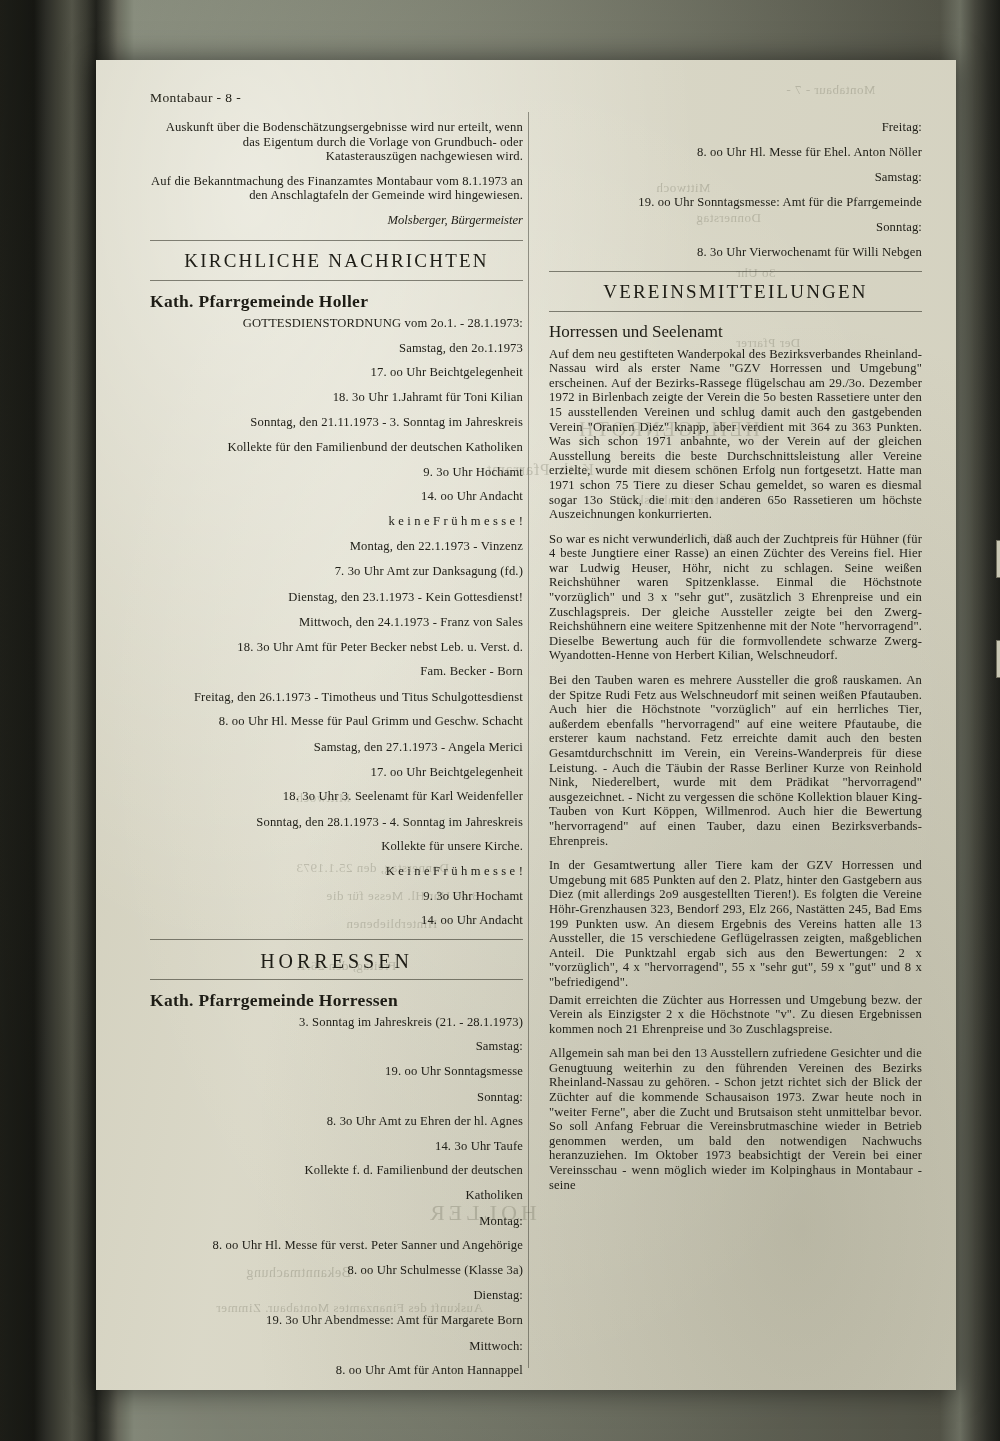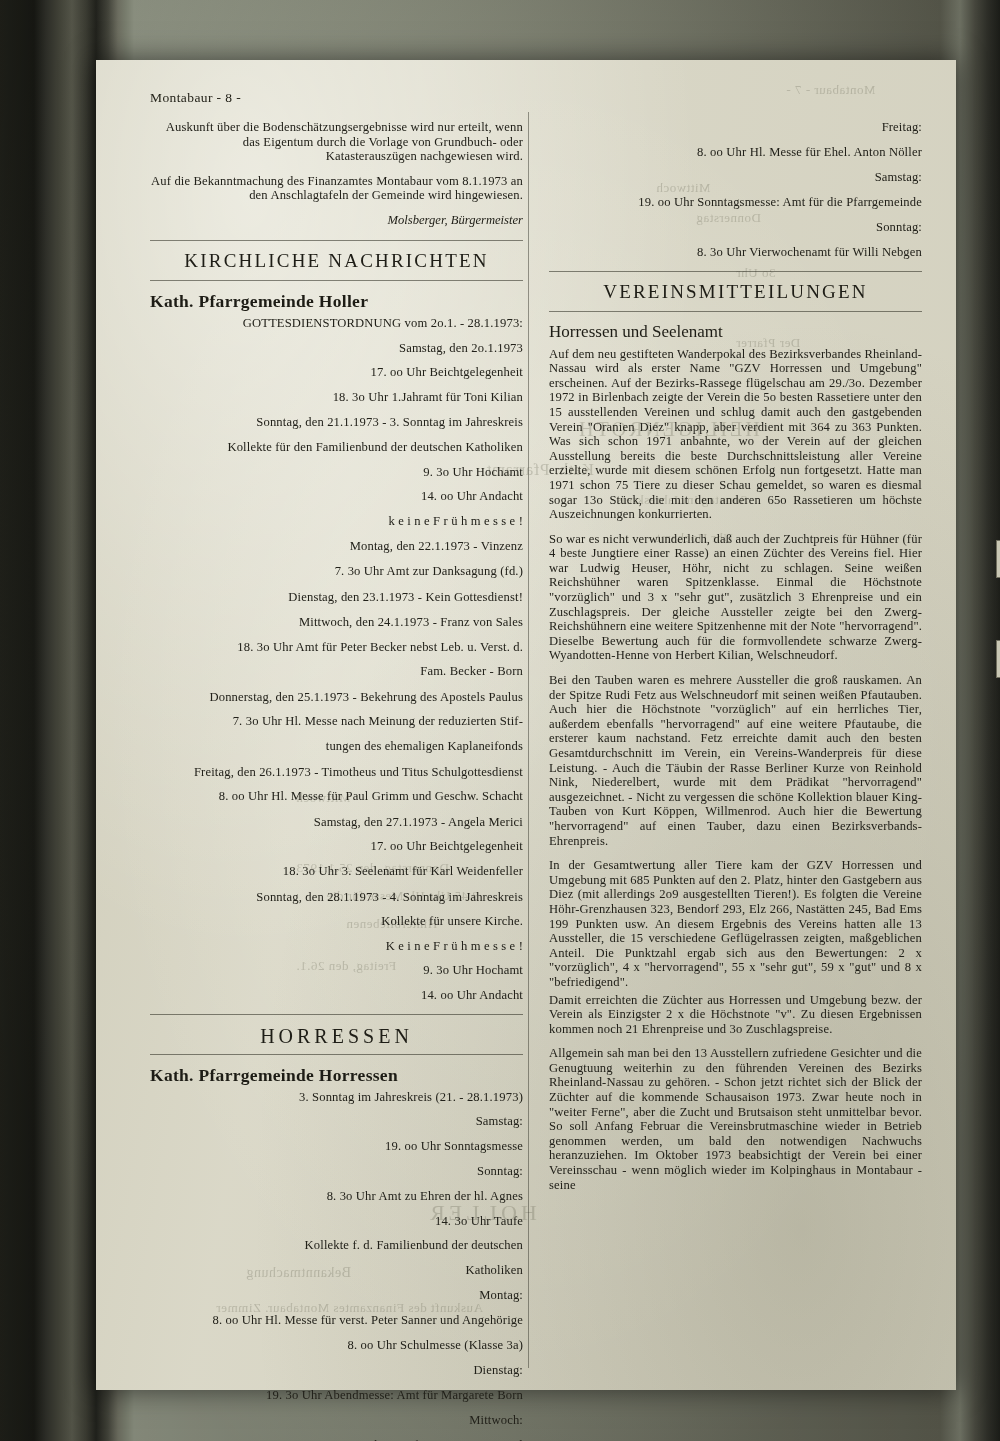--- a/index.html
+++ b/index.html
@@ -127,21 +127,21 @@
         <h3 class="sub">Kath.  Pfarrgemeinde Holler</h3>
         <div class="tx tight">GOTTESDIENSTORDNUNG vom 2o.1. - 28.1.1973:</div>
 
         <div class="blk">
           <div class="tx nb">Samstag, den 2o.1.1973</div>
           <div class="tx nb">17. oo Uhr Beichtgelegenheit</div>
           <div class="tx nb">18. 3o Uhr 1.Jahramt für Toni Kilian</div>
         </div>
 
         <div class="blk">
-          <div class="tx nb">Sonntag, den 21.1.1973 - 3. Sonntag im Jahreskreis</div>
+          <div class="tx nb">Sonntag, den 21.11.1973 - 3. Sonntag im Jahreskreis</div>
           <div class="tx nb">Kollekte für den Familienbund der deutschen Katholiken</div>
           <div class="tx nb"> 9. 3o Uhr Hochamt</div>
           <div class="tx nb">14. oo Uhr Andacht</div>
           <div class="tx nb spaced">k e i n e  F r ü h m e s s e !</div>
         </div>
 
         <div class="blk">
           <div class="tx nb">Montag, den 22.1.1973 - Vinzenz</div>
           <div class="tx nb"> 7. 3o Uhr Amt zur Danksagung (fd.)</div>
         </div>
@@ -149,25 +149,20 @@
         <div class="blk">
           <div class="tx nb">Dienstag, den 23.1.1973 - Kein Gottesdienst!</div>
         </div>
 
         <div class="blk">
           <div class="tx nb">Mittwoch, den 24.1.1973 - Franz von Sales</div>
           <div class="tx nb">18. 3o Uhr Amt für Peter Becker nebst Leb. u. Verst. d.</div>
           <div class="tx nb">     Fam. Becker - Born</div>
         </div>
 
-        <div class="blk">
-          <div class="tx nb">Donnerstag, den 25.1.1973 - Bekehrung des Apostels Paulus</div>
-          <div class="tx nb"> 7. 3o Uhr Hl. Messe nach Meinung der reduzierten Stif-</div>
-          <div class="tx nb">      tungen des ehemaligen Kaplaneifonds</div>
-        </div>
 
         <div class="blk">
           <div class="tx nb">Freitag, den 26.1.1973 - Timotheus und Titus Schulgottesdienst</div>
           <div class="tx nb"> 8. oo Uhr Hl. Messe für Paul Grimm und Geschw. Schacht</div>
         </div>
 
         <div class="blk">
           <div class="tx nb">Samstag, den 27.1.1973 - Angela Merici</div>
           <div class="tx nb">17. oo Uhr Beichtgelegenheit</div>
           <div class="tx nb">18. 3o Uhr 3. Seelenamt für Karl Weidenfeller</div>

